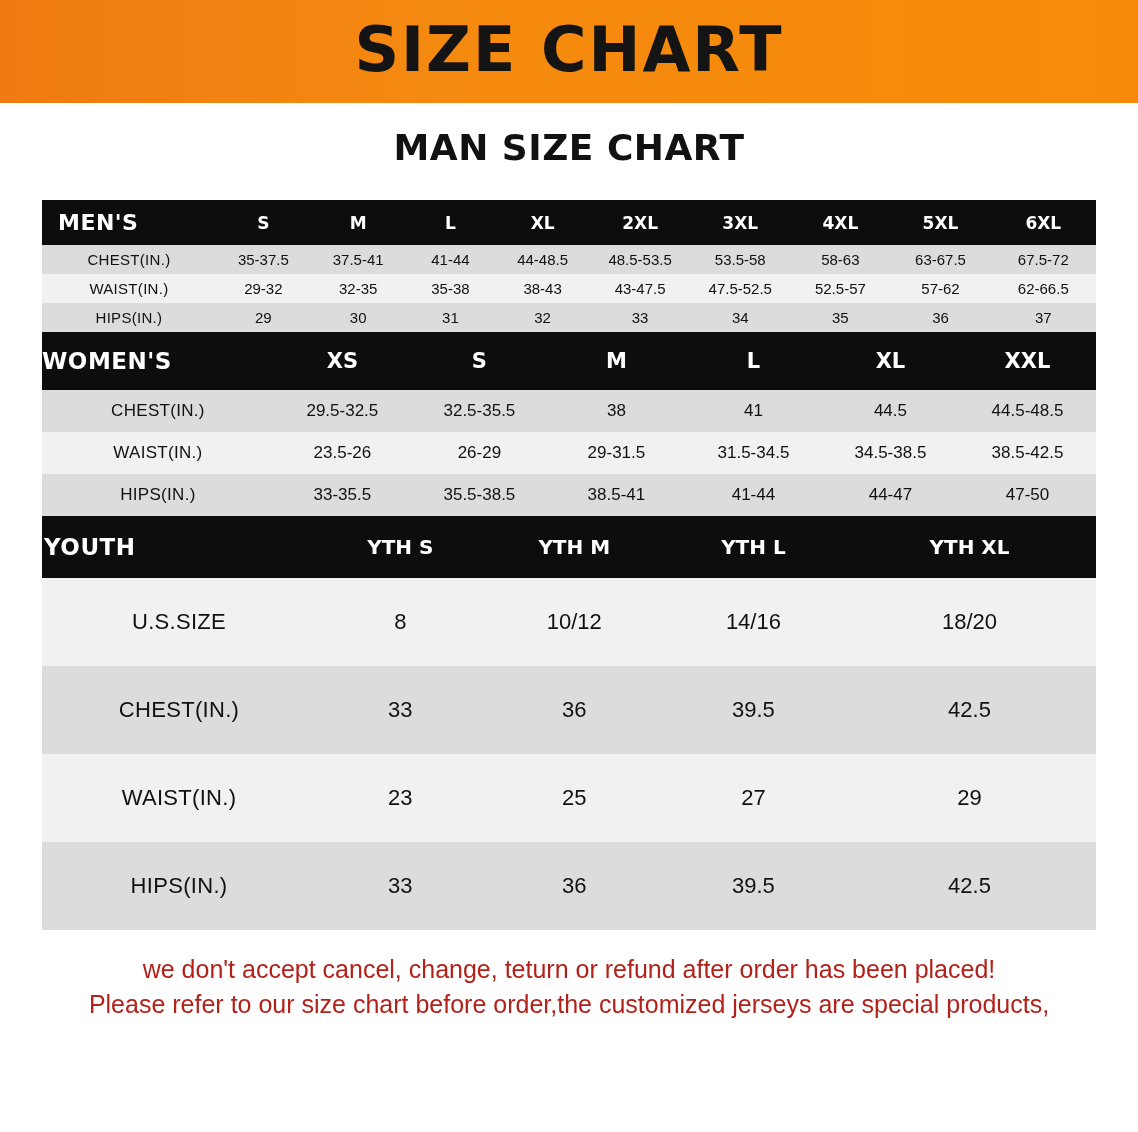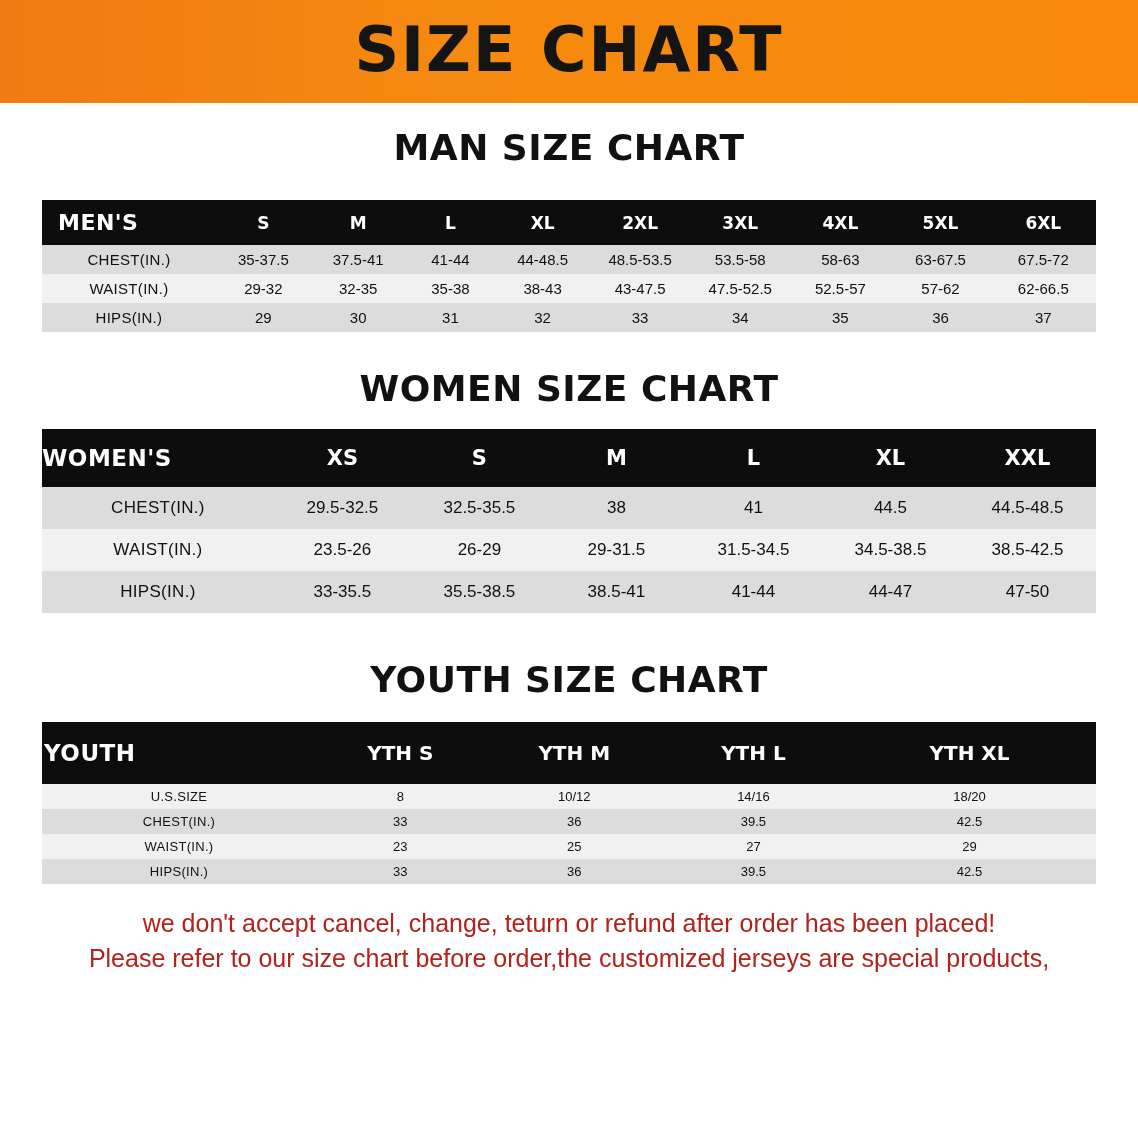--- a/index.html
+++ b/index.html
@@ -101,21 +101,21 @@
   #men-table tbody td.first { font-size: 15px; }
 
   
   #women-table thead th { font-size: 21px; padding: 16px 0; }
   #women-table thead th.first { font-size: 23px; }
   #women-table tbody td { font-size: 17px; padding: 11px 2px; }
 
   
   #youth-table thead th { font-size: 20px; padding: 18px 2px; }
   #youth-table thead th.first { font-size: 23px; }
-  #youth-table tbody td { font-size: 13px; padding: 5px 2px; margin-top: 7px; }
+  #youth-table tbody td { font-size: 22px; padding: 31px 2px; margin-top: 7px; }
 
   
   .note {
     margin: 22px 40px 0 40px;
     color: #b3211b;
     font-size: 25px;
     line-height: 1.38;
     text-align: center;
     font-family: "Liberation Sans", sans-serif;
   }
@@ -193,21 +193,20 @@
           <td>33</td>
           <td>34</td>
           <td>35</td>
           <td>36</td>
           <td>37</td>
         </tr>
       </tbody>
     </table>
   </div>
 
-  <h2 class="section-title st-women">WOMEN SIZE CHART</h2>
   <div class="table-wrap">
     <table class="size" id="women-table">
       <colgroup>
         <col style="width:22%">
           <col style="width:13%">
           <col style="width:13%">
           <col style="width:13%">
         <col style="width:13%">
           <col style="width:13%">
           <col style="width:13%">
@@ -248,21 +247,20 @@
           <td>35.5-38.5</td>
           <td>38.5-41</td>
           <td>41-44</td>
           <td>44-47</td>
           <td>47-50</td>
         </tr>
       </tbody>
     </table>
   </div>
 
-  <h2 class="section-title st-youth">YOUTH SIZE CHART</h2>
   <div class="table-wrap">
     <table class="size" id="youth-table">
       <colgroup>
         <col style="width:26%">
           <col style="width:16%">
           <col style="width:17%">
           <col style="width:17%">
           <col style="width:24%">
       </colgroup>
       <thead>

